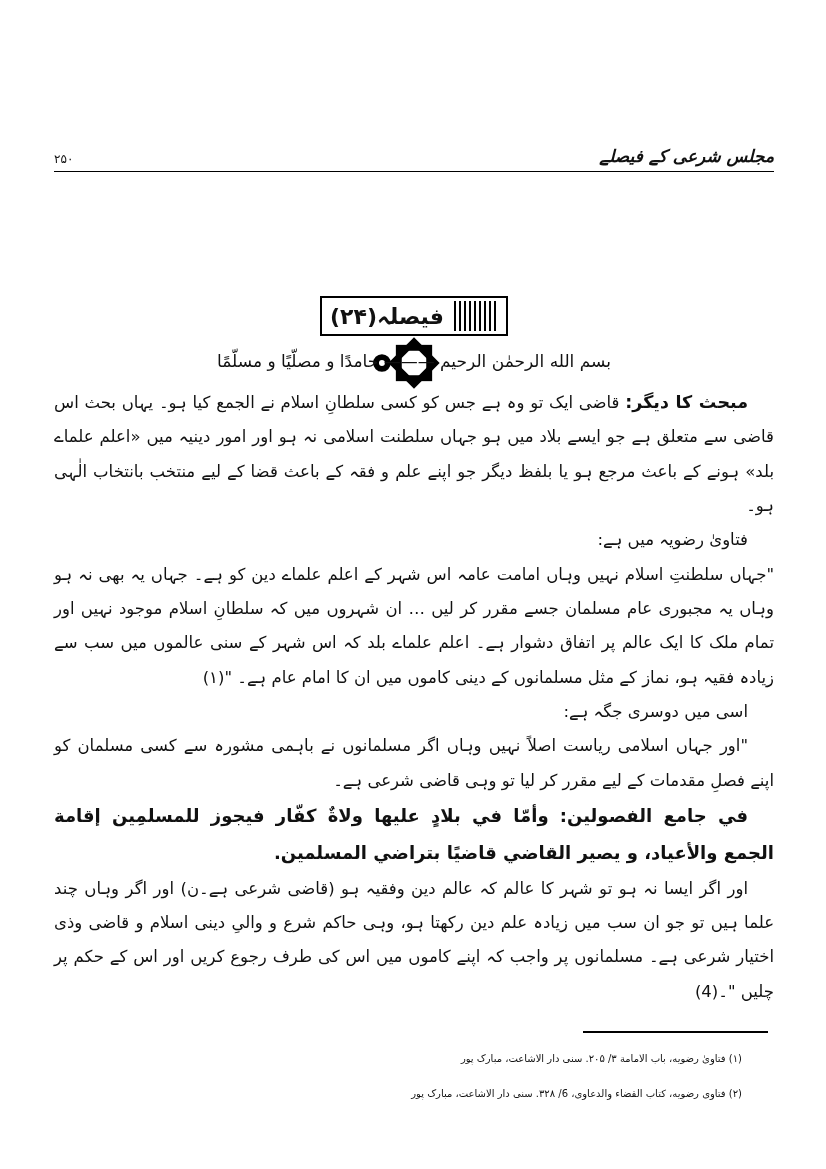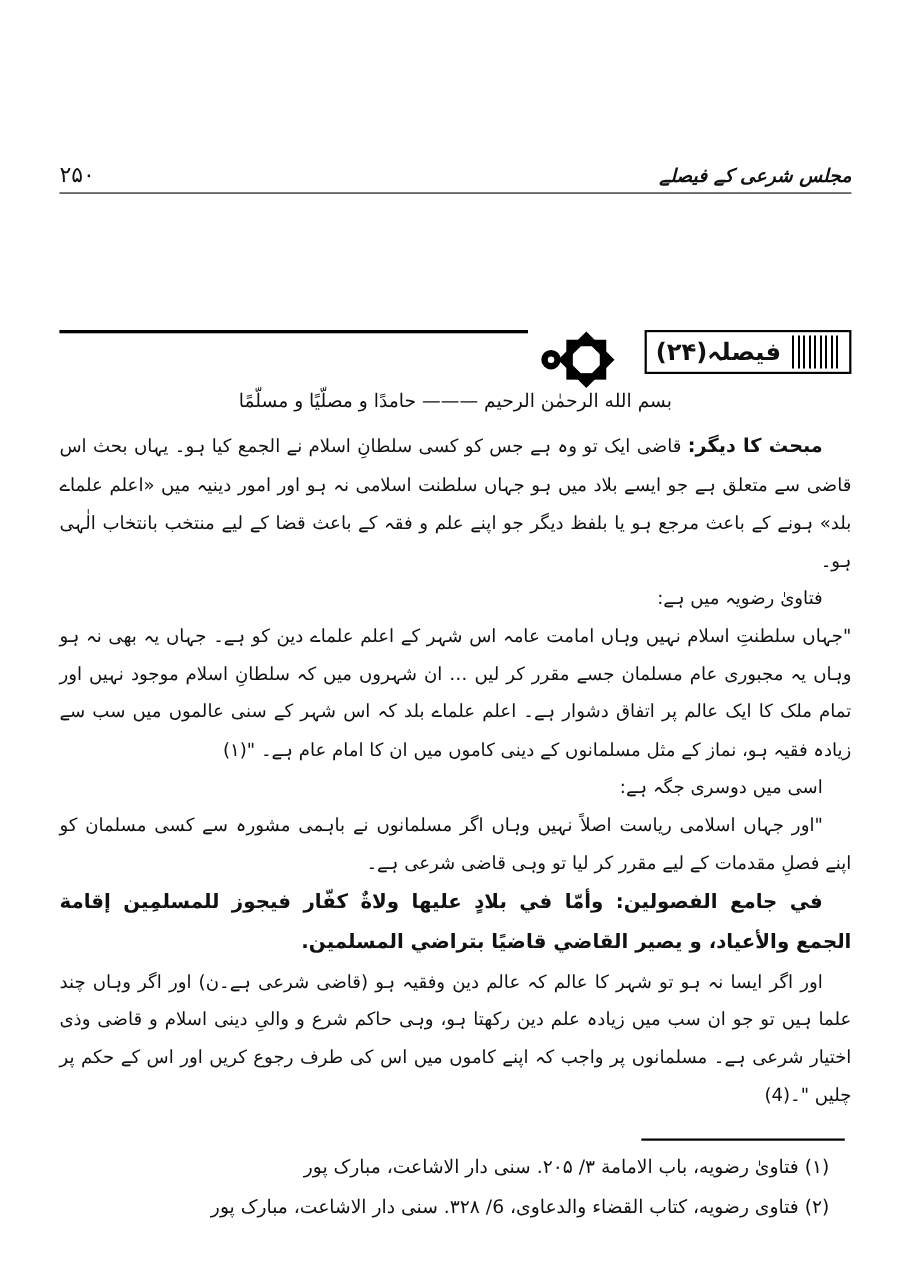--- a/index.html
+++ b/index.html
@@ -23,28 +23,29 @@
     align-items: flex-end;
     border-bottom: 1.5px solid #000;
     padding-bottom: 5px;
   }
   .header-title {
     font-weight: bold;
     font-style: italic;
     font-size: 17px;
     letter-spacing: 0.3px;
   }
-  .header-pagenum { font-size: 20px; }
+  .header-pagenum { font-size: 12px; }
 
   
   .decision-band {
     display: flex;
-    align-items: flex-start;
+    align-items: center;
     margin-top: 124px;
     height: 48px;
+    flex-direction: column;
   }
   .band-box {
     display: flex;
     align-items: center;
     border: 2px solid #000;
     padding: 3px 8px;
     gap: 10px;
     background: #fff;
   }
   .band-stripes {
@@ -85,23 +86,23 @@
   }
 
   
   .footnotes { margin-top: 22px; }
   .footnote-rule {
     width: 185px;
     border-top: 2px solid #000;
     margin: 0 6px 8px 0;
   }
   .footnote {
-    font-size: 17px;
+    font-size: 10px;
     line-height: 1.95;
-    margin: 4px;
+    margin: 16px;
     padding-right: 16px;
   }
 </style>
 </head>
 <body>
 
 <div class="page">
 
   <div class="page-header">
     <div class="header-title">مجلس شرعی کے فیصلے</div>

